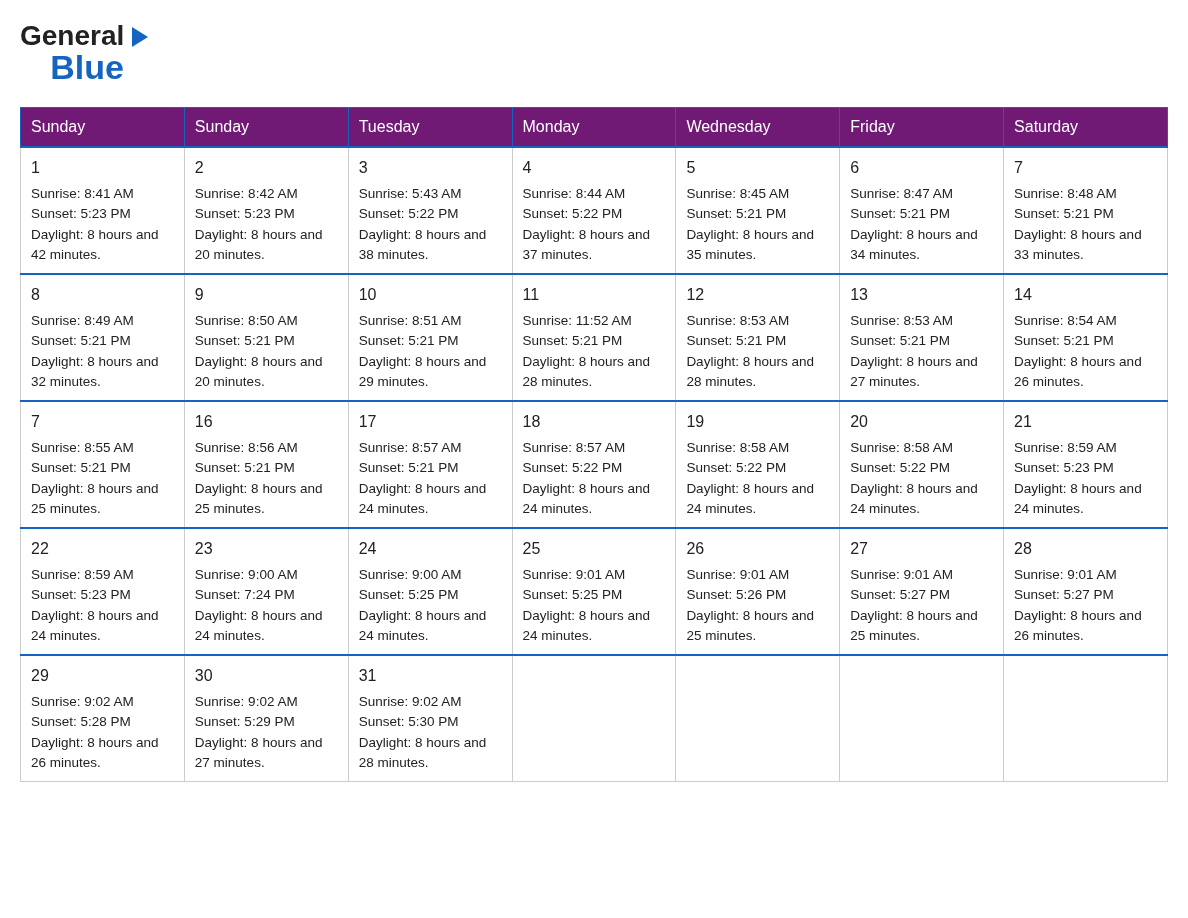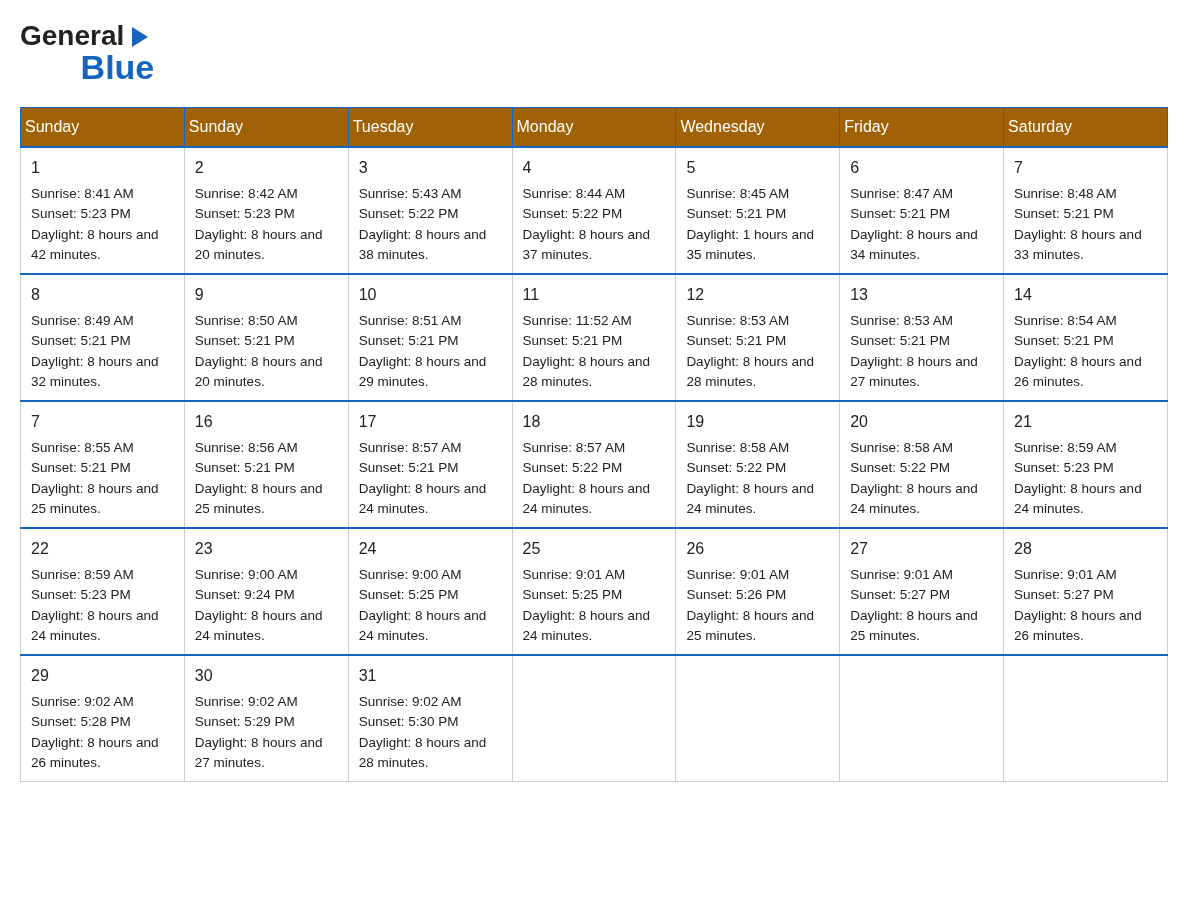--- a/index.html
+++ b/index.html
@@ -12,21 +12,21 @@
     }
     .header {
       display: flex;
       justify-content: space-between;
       align-items: flex-start;
       margin-bottom: 20px;
     }
     .logo {
       display: flex;
       flex-direction: column;
-      align-items: flex-end;
+      align-items: center;
     }
     .logo-line1 {
       display: flex;
       align-items: center;
       font-size: 28px;
       font-weight: bold;
       color: #222;
     }
     .logo-line2 {
       font-size: 34px;
@@ -46,25 +46,25 @@
     .location {
       font-size: 22px;
       color: #444;
       margin-top: 4px;
     }
     .calendar {
       width: 100%;
       border-collapse: collapse;
     }
     .calendar th {
-      background-color: #a16207;
+      background-color: #701a75;
       color: #fff;
       font-size: 16px;
       font-weight: normal;
-      padding: 10px 4px;
+      padding: 10px 10px;
       text-align: left;
       border: 1px solid #1565c0;
     }
     .calendar td {
       border: 1px solid #ccc;
       vertical-align: top;
       padding: 8px 10px;
       width: 14.28%;
       min-height: 100px;
       font-size: 13.5px;
@@ -117,21 +117,21 @@
         <th>Friday</th>
         <th>Saturday</th>
       </tr>
   </thead>
   <tbody id="calendar-body">
   <tr>
         <td><span class="day-num">1</span><span>Sunrise: 8:41 AM</span><br><span>Sunset: 5:23 PM</span><br><span>Daylight: 8 hours and 42 minutes.</span></td>
         <td><span class="day-num">2</span><span>Sunrise: 8:42 AM</span><br><span>Sunset: 5:23 PM</span><br><span>Daylight: 8 hours and 20 minutes.</span></td>
         <td><span class="day-num">3</span><span>Sunrise: 5:43 AM</span><br><span>Sunset: 5:22 PM</span><br><span>Daylight: 8 hours and 38 minutes.</span></td>
         <td><span class="day-num">4</span><span>Sunrise: 8:44 AM</span><br><span>Sunset: 5:22 PM</span><br><span>Daylight: 8 hours and 37 minutes.</span></td>
-        <td><span class="day-num">5</span><span>Sunrise: 8:45 AM</span><br><span>Sunset: 5:21 PM</span><br><span>Daylight: 1 hours and 35 minutes.</span></td>
+        <td><span class="day-num">5</span><span>Sunrise: 8:45 AM</span><br><span>Sunset: 5:21 PM</span><br><span>Daylight: 8 hours and 35 minutes.</span></td>
         <td><span class="day-num">6</span><span>Sunrise: 8:47 AM</span><br><span>Sunset: 5:21 PM</span><br><span>Daylight: 8 hours and 34 minutes.</span></td>
         <td><span class="day-num">7</span><span>Sunrise: 8:48 AM</span><br><span>Sunset: 5:21 PM</span><br><span>Daylight: 8 hours and 33 minutes.</span></td>
       </tr>
       <tr>
         <td><span class="day-num">8</span><span>Sunrise: 8:49 AM</span><br><span>Sunset: 5:21 PM</span><br><span>Daylight: 8 hours and 32 minutes.</span></td>
         <td><span class="day-num">9</span><span>Sunrise: 8:50 AM</span><br><span>Sunset: 5:21 PM</span><br><span>Daylight: 8 hours and 20 minutes.</span></td>
         <td><span class="day-num">10</span><span>Sunrise: 8:51 AM</span><br><span>Sunset: 5:21 PM</span><br><span>Daylight: 8 hours and 29 minutes.</span></td>
         <td><span class="day-num">11</span><span>Sunrise: 11:52 AM</span><br><span>Sunset: 5:21 PM</span><br><span>Daylight: 8 hours and 28 minutes.</span></td>
         <td><span class="day-num">12</span><span>Sunrise: 8:53 AM</span><br><span>Sunset: 5:21 PM</span><br><span>Daylight: 8 hours and 28 minutes.</span></td>
         <td><span class="day-num">13</span><span>Sunrise: 8:53 AM</span><br><span>Sunset: 5:21 PM</span><br><span>Daylight: 8 hours and 27 minutes.</span></td>
@@ -141,21 +141,21 @@
         <td><span class="day-num">7</span><span>Sunrise: 8:55 AM</span><br><span>Sunset: 5:21 PM</span><br><span>Daylight: 8 hours and 25 minutes.</span></td>
         <td><span class="day-num">16</span><span>Sunrise: 8:56 AM</span><br><span>Sunset: 5:21 PM</span><br><span>Daylight: 8 hours and 25 minutes.</span></td>
         <td><span class="day-num">17</span><span>Sunrise: 8:57 AM</span><br><span>Sunset: 5:21 PM</span><br><span>Daylight: 8 hours and 24 minutes.</span></td>
         <td><span class="day-num">18</span><span>Sunrise: 8:57 AM</span><br><span>Sunset: 5:22 PM</span><br><span>Daylight: 8 hours and 24 minutes.</span></td>
         <td><span class="day-num">19</span><span>Sunrise: 8:58 AM</span><br><span>Sunset: 5:22 PM</span><br><span>Daylight: 8 hours and 24 minutes.</span></td>
         <td><span class="day-num">20</span><span>Sunrise: 8:58 AM</span><br><span>Sunset: 5:22 PM</span><br><span>Daylight: 8 hours and 24 minutes.</span></td>
         <td><span class="day-num">21</span><span>Sunrise: 8:59 AM</span><br><span>Sunset: 5:23 PM</span><br><span>Daylight: 8 hours and 24 minutes.</span></td>
       </tr>
       <tr>
         <td><span class="day-num">22</span><span>Sunrise: 8:59 AM</span><br><span>Sunset: 5:23 PM</span><br><span>Daylight: 8 hours and 24 minutes.</span></td>
-        <td><span class="day-num">23</span><span>Sunrise: 9:00 AM</span><br><span>Sunset: 9:24 PM</span><br><span>Daylight: 8 hours and 24 minutes.</span></td>
+        <td><span class="day-num">23</span><span>Sunrise: 9:00 AM</span><br><span>Sunset: 7:24 PM</span><br><span>Daylight: 8 hours and 24 minutes.</span></td>
         <td><span class="day-num">24</span><span>Sunrise: 9:00 AM</span><br><span>Sunset: 5:25 PM</span><br><span>Daylight: 8 hours and 24 minutes.</span></td>
         <td><span class="day-num">25</span><span>Sunrise: 9:01 AM</span><br><span>Sunset: 5:25 PM</span><br><span>Daylight: 8 hours and 24 minutes.</span></td>
         <td><span class="day-num">26</span><span>Sunrise: 9:01 AM</span><br><span>Sunset: 5:26 PM</span><br><span>Daylight: 8 hours and 25 minutes.</span></td>
         <td><span class="day-num">27</span><span>Sunrise: 9:01 AM</span><br><span>Sunset: 5:27 PM</span><br><span>Daylight: 8 hours and 25 minutes.</span></td>
         <td><span class="day-num">28</span><span>Sunrise: 9:01 AM</span><br><span>Sunset: 5:27 PM</span><br><span>Daylight: 8 hours and 26 minutes.</span></td>
       </tr>
       <tr>
         <td><span class="day-num">29</span><span>Sunrise: 9:02 AM</span><br><span>Sunset: 5:28 PM</span><br><span>Daylight: 8 hours and 26 minutes.</span></td>
         <td><span class="day-num">30</span><span>Sunrise: 9:02 AM</span><br><span>Sunset: 5:29 PM</span><br><span>Daylight: 8 hours and 27 minutes.</span></td>
         <td><span class="day-num">31</span><span>Sunrise: 9:02 AM</span><br><span>Sunset: 5:30 PM</span><br><span>Daylight: 8 hours and 28 minutes.</span></td>

